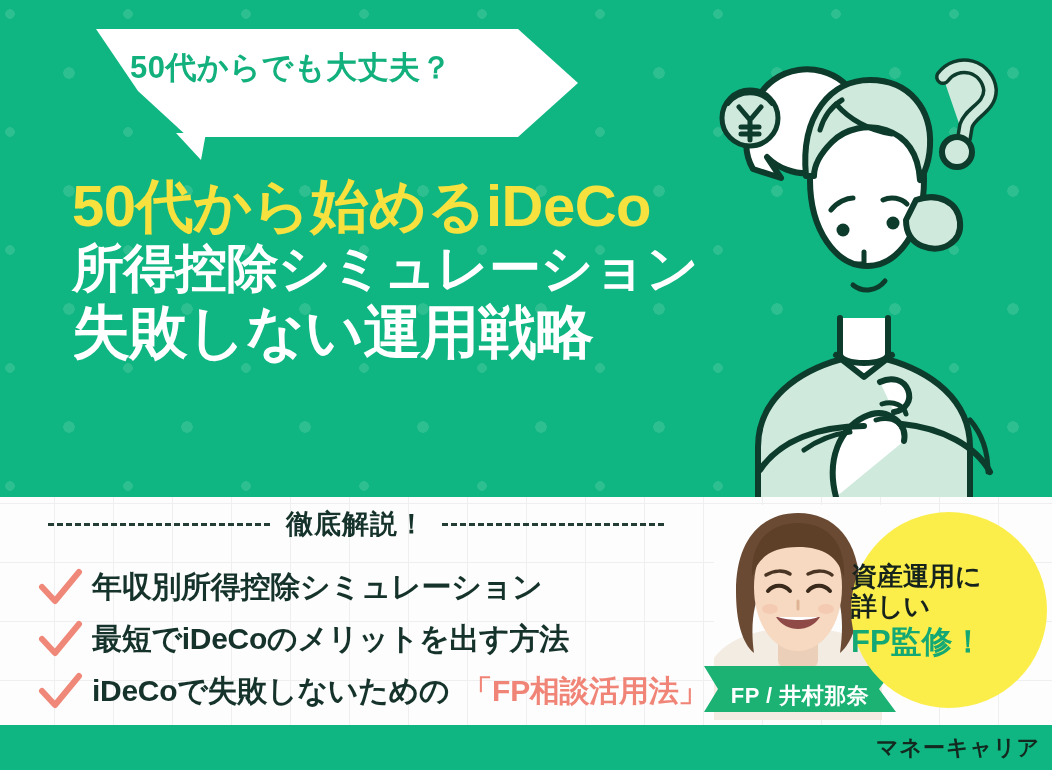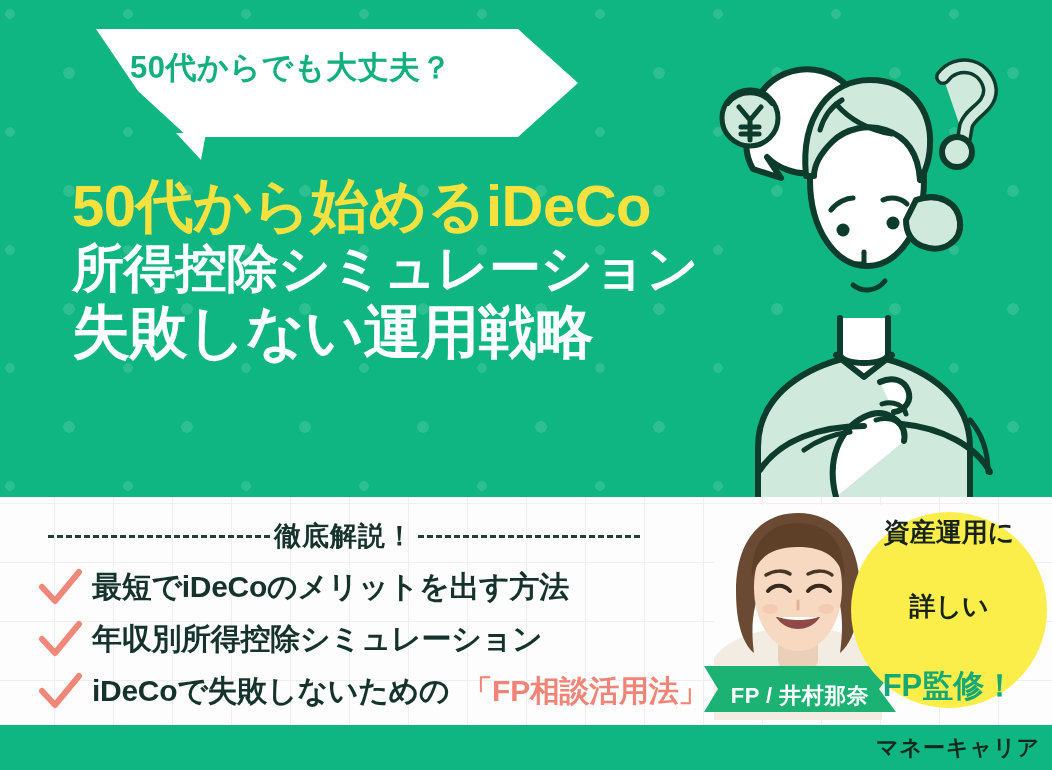--- a/index.html
+++ b/index.html
@@ -77,22 +77,22 @@
     position:absolute;inset:0;
     background-image:
       linear-gradient(to right, #efefef 1px, transparent 1px),
       linear-gradient(to bottom, #efefef 1px, transparent 1px);
     background-size:59px 59px;
     background-position:-5px 6px;
   }
 
   
   .kicker{
-    position:absolute;left:0;top:22px;width:740px;height:34px;
-    display:flex;align-items:center;gap:4px;
+    position:absolute;left:0;top:10px;width:740px;height:34px;
+    display:flex;align-items:center;gap:16px;
   }
   .dash{
     flex:1;height:0;border-top:3px dashed #19342c;
     opacity:.95;
   }
   .dash.left{margin-left:48px;max-width:222px;}
   .dash.right{margin-right:0;max-width:222px;}
   .kicker-text{
     font-size:27px;font-weight:bold;color:#15332b;letter-spacing:1px;
     white-space:nowrap;
@@ -126,21 +126,21 @@
   .ribbon-text{
     font-size:22px;font-weight:bold;color:#ffffff;letter-spacing:.5px;
     white-space:nowrap;
   }
 
   
   .badge{
     position:absolute;left:851px;top:512px;width:196px;height:196px;
     border-radius:50%;
     background:#fbee4a;
-    display:flex;flex-direction:column;align-items:center;justify-content:center;gap:44px;
+    display:flex;flex-direction:column;align-items:flex-start;justify-content:center;
   }
   .badge-l1,.badge-l2{
     font-size:26px;font-weight:bold;color:#16231d;line-height:1.18;
     white-space:nowrap;
   }
   .badge-l3{
     font-size:31px;font-weight:bold;color:#14a874;line-height:1.15;
     white-space:nowrap;margin-top:2px;
   }
 
@@ -236,30 +236,30 @@
     </div>
 
     <div class="checklist">
 
       <div class="check-row">
         <span class="check-icon">
           <svg width="52" height="40" viewBox="0 0 52 40">
               <path d="M6 20 l13 14 L43 5" fill="none" stroke="#ef8878" stroke-width="6" stroke-linecap="round" stroke-linejoin="round"></path>
             </svg>
         </span>
-        <span class="check-label"><span>最短でiDeCoのメリットを出す方法</span></span>
+        <span class="check-label"><span>年収別所得控除シミュレーション</span></span>
       </div>
 
       <div class="check-row">
         <span class="check-icon">
           <svg width="52" height="40" viewBox="0 0 52 40">
               <path d="M6 20 l13 14 L43 5" fill="none" stroke="#ef8878" stroke-width="6" stroke-linecap="round" stroke-linejoin="round"></path>
             </svg>
         </span>
-        <span class="check-label"><span>年収別所得控除シミュレーション</span></span>
+        <span class="check-label"><span>最短でiDeCoのメリットを出す方法</span></span>
       </div>
 
       <div class="check-row">
         <span class="check-icon">
           <svg width="52" height="40" viewBox="0 0 52 40">
               <path d="M6 20 l13 14 L43 5" fill="none" stroke="#ef8878" stroke-width="6" stroke-linecap="round" stroke-linejoin="round"></path>
             </svg>
         </span>
         <span class="check-label"><span>iDeCoで失敗しないための</span><span class="hl">「FP相談活用法」</span></span>
       </div>

